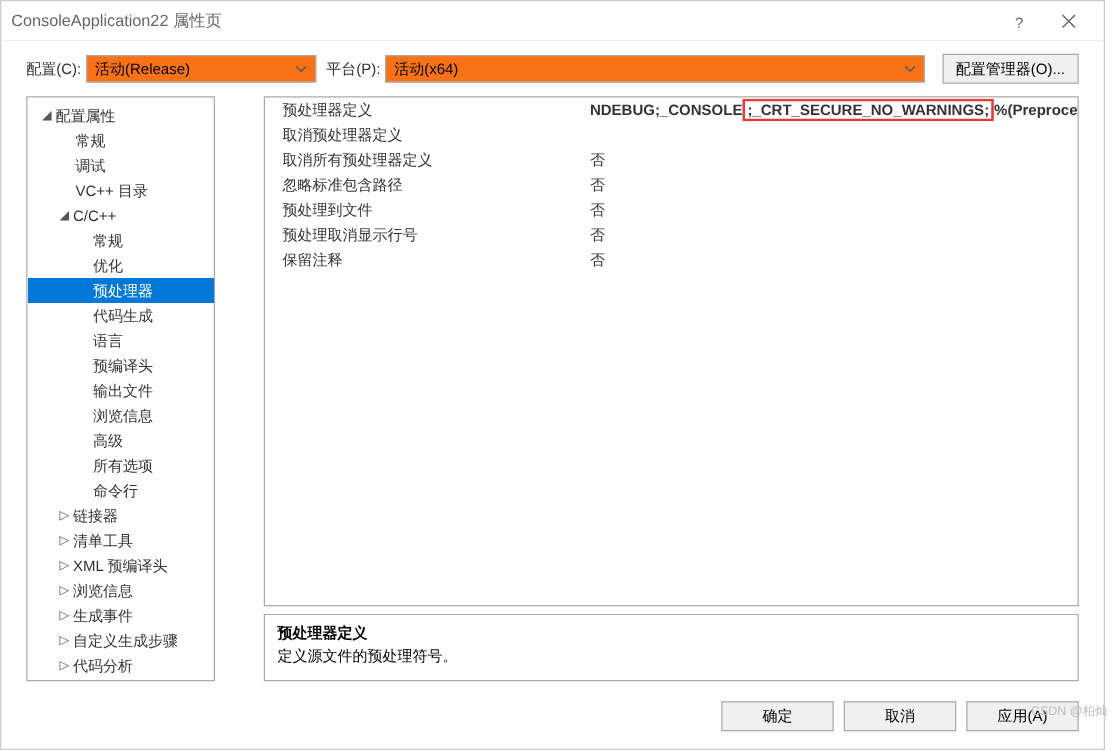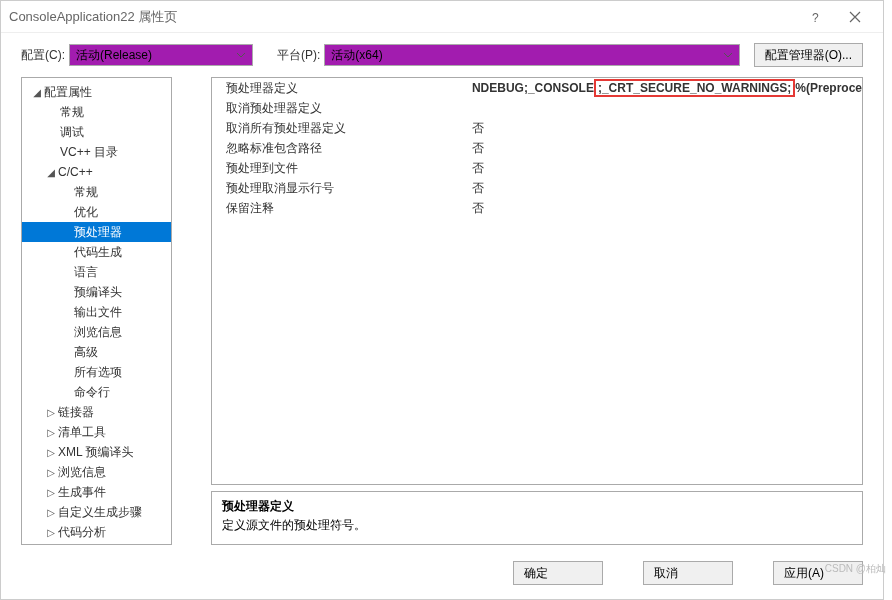--- a/index.html
+++ b/index.html
@@ -3,44 +3,44 @@
 <meta charset="utf-8">
 <style>
 * { box-sizing: border-box; margin: 0; padding: 0; font-family: "Microsoft YaHei", "Segoe UI", sans-serif; font-size: 12px; }
 body { background: #fff; width: 892px; height: 600px; overflow: hidden; position: relative; }
 .dialog { width: 884px; height: 600px; border: 1px solid #ccc; background: #fff; display: flex; flex-direction: column; }
 .titlebar { height: 32px; display: flex; align-items: center; padding: 0 8px; color: #666; border-bottom: 1px solid #eee; }
 .titlebar .title { flex: 1; font-size: 13px; }
 .titlebar .winbtn { width: 40px; height: 28px; display: flex; align-items: center; justify-content: center; color: #666; }
 .toolbar { display: flex; align-items: center; padding: 10px 20px 10px 20px; gap: 4px; }
 .toolbar label { color: #333; }
-.combo { height: 22px; border: 1px solid #aaa; background: #a21caf; display: flex; align-items: center; padding: 0 6px; position: relative; }
+.combo { height: 22px; border: 1px solid #aaa; background: #f97316; display: flex; align-items: center; padding: 0 6px; position: relative; }
 .combo .chev { margin-left: auto; }
 .cfg-combo { width: 184px; }
 .plat-combo { flex: 1; margin-right: 10px; }
-.btn { height: 24px; border: 1px solid #aaa; background: #f0f0f0; padding: 0 10px; display: flex; align-items: center; cursor: default; }
+.btn { height: 24px; border: 1px solid #aaa; background: #f0f0f0; padding: 0 10px; display: flex; align-items: center; justify-content: center; cursor: default; }
 .main { flex: 1; display: flex; padding: 0 20px 8px 20px; gap: 6px; min-height: 0; }
 .tree-wrap { width: 186px; border: 1px solid #aaa; background: #fff; display: flex; overflow: hidden; }
 .tree { flex: 1; overflow-y: auto; padding: 4px 0; }
 .tree::-webkit-scrollbar { width: 16px; }
 .tree::-webkit-scrollbar-track { background: #f0f0f0; }
 .tree::-webkit-scrollbar-thumb { background: #cdcdcd; }
 .tree-item { height: 20px; display: flex; align-items: center; padding-left: 4px; color: #333; white-space: nowrap; }
 .tree-item.sel { background: #0078d7; color: #fff; }
 .tree-item .twisty { width: 14px; display: inline-flex; justify-content: center; font-size: 10px; color: #555; }
 .right { flex: 1; display: flex; flex-direction: column; gap: 6px; min-height: 0; margin-left: 33px; }
 .grid { flex: 1; border: 1px solid #aaa; background: #fff; overflow: hidden; }
 .grid-row { display: flex; height: 20px; align-items: center; }
 .grid-row .col1 { width: 256px; padding-left: 14px; color: #333; }
 .grid-row .col2 { flex: 1; padding-left: 4px; color: #333; overflow: hidden; white-space: nowrap; }
 .highlight-box { border: 2px solid #e53935; padding: 0 2px; display: inline-block; }
 .desc { border: 1px solid #aaa; background: #fff; padding: 6px 10px; height: 54px; }
 .desc .dtitle { font-weight: bold; margin-bottom: 2px; }
 .footer { display: flex; justify-content: flex-end; padding: 8px 20px 14px 0; gap: 8px; }
-.footer .btn { width: 90px; margin-left: 32px; }
+.footer .btn { width: 90px; }
 .watermark { position: absolute; right: 6px; bottom: 24px; color: #bbb; font-size: 10px; pointer-events: none; }
 .chev svg, .winbtn svg { display: block; }
 </style>
 </head>
 <body>
 
 <div class="dialog">
 
   <div class="titlebar">
     <span class="title">ConsoleApplication22 属性页</span>
@@ -59,21 +59,21 @@
   <div class="toolbar">
     <label>配置(C):</label>
     <div class="combo cfg-combo">
       <span>活动(Release)</span>
       <span class="chev">
           <svg width="10" height="6">
             <path d="M1 1 L5 5 L9 1" stroke="#555" fill="none"></path>
           </svg>
         </span>
     </div>
-    <label style="margin-left:20px">平台(P):</label>
+    <label style="margin-left:4px">平台(P):</label>
     <div class="combo plat-combo">
       <span>活动(x64)</span>
       <span class="chev">
           <svg width="10" height="6">
             <path d="M1 1 L5 5 L9 1" stroke="#555" fill="none"></path>
           </svg>
         </span>
     </div>
     <div class="btn">
       <span>配置管理器(O)...</span>

